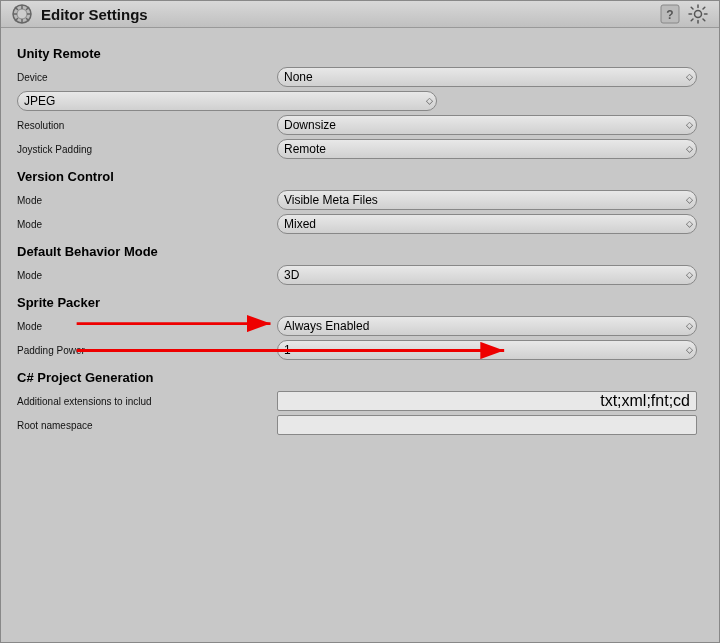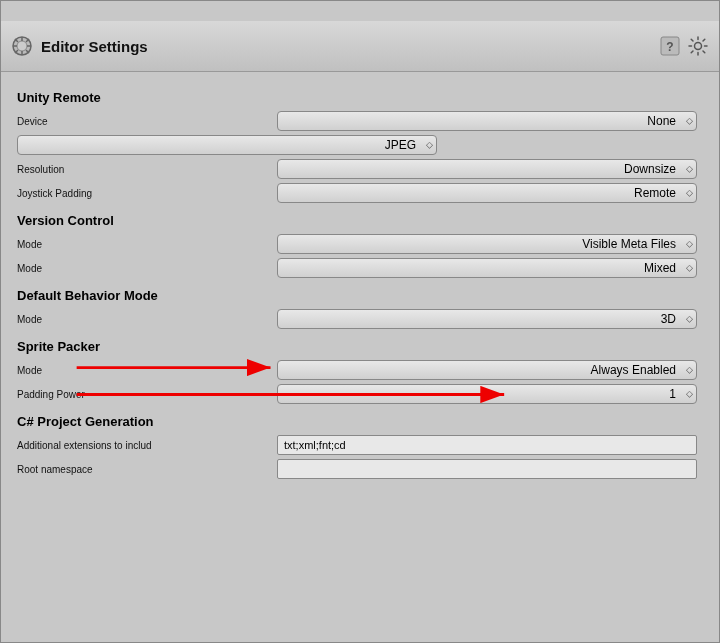--- a/index.html
+++ b/index.html
@@ -19,25 +19,24 @@
     .window {
       width: 720px;
       min-height: 643px;
       background: #c8c8c8;
       border: 1px solid #888;
     }
 
     .title-bar {
       background: linear-gradient(to bottom, #d8d8d8, #c0c0c0);
       border-bottom: 1px solid #999;
-      padding: 14px 10px;
+      padding: 2px 10px;
       display: flex;
       align-items: center;
       gap: 8px;
-      margin-top: 20px;
     }
 
     .title-bar-icon {
       width: 22px;
       height: 22px;
       display: flex;
       align-items: center;
       justify-content: center;
     }
 
@@ -105,28 +104,27 @@
       display: inline-block;
       width: 100%;
       max-width: 420px;
     }
 
     .select-wrapper select {
       width: 100%;
       height: 20px;
       background: linear-gradient(to bottom, #e8e8e8, #d0d0d0);
       border: 1px solid #888;
-      border-radius: 4px;
+      border-radius: 10px;
       appearance: none;
       -webkit-appearance: none;
       padding: 0 20px 0 6px;
       font-size: 12px;
       cursor: pointer;
       color: #000;
-      text-align: right;
     }
 
     .select-wrapper::after {
       content: '⬦';
       position: absolute;
       right: 4px;
       top: 50%;
       transform: translateY(-50%);
       font-size: 10px;
       pointer-events: none;
@@ -134,22 +132,23 @@
     }
 
     .text-input {
       width: 100%;
       max-width: 420px;
       height: 20px;
       background: #e8e8e8;
       border: 1px solid #888;
       border-radius: 2px;
       padding: 0 6px;
-      font-size: 11px;
+      font-size: 16px;
       color: #000;
+      text-align: right;
     }
   </style>
 </head>
 <body>
 
 <div class="window">
   <div class="title-bar">
     <div class="title-bar-icon">
       <svg viewBox="0 0 20 20" fill="none">
         <circle cx="10" cy="10" r="9" stroke="#666" stroke-width="1.5" fill="#bbb"></circle>

